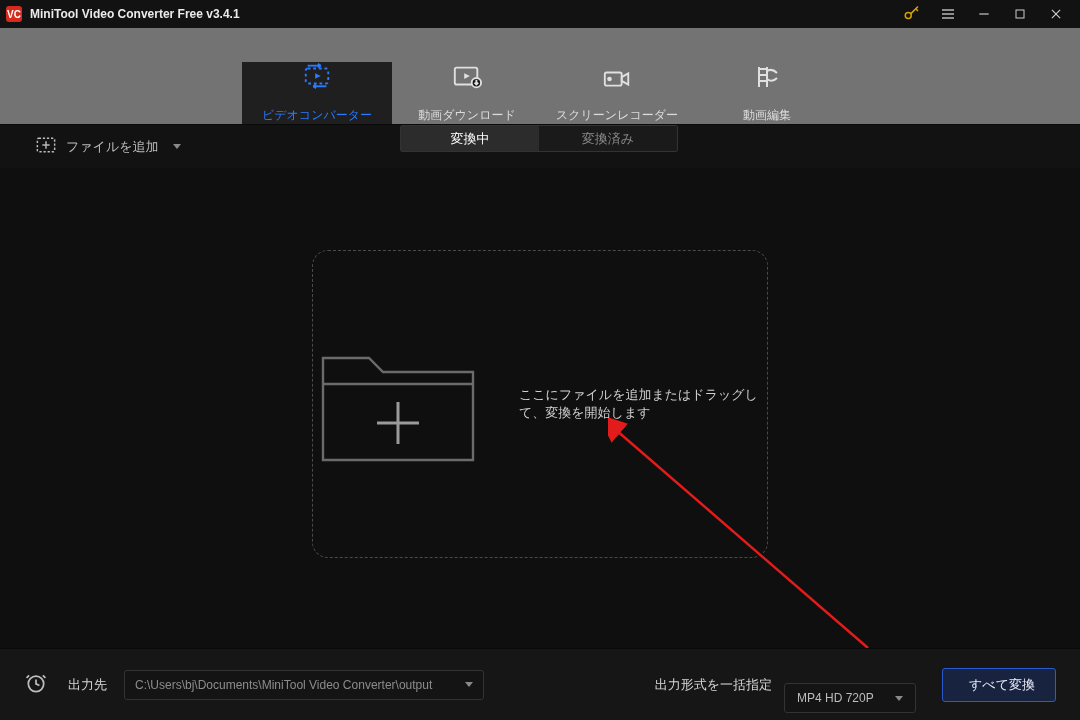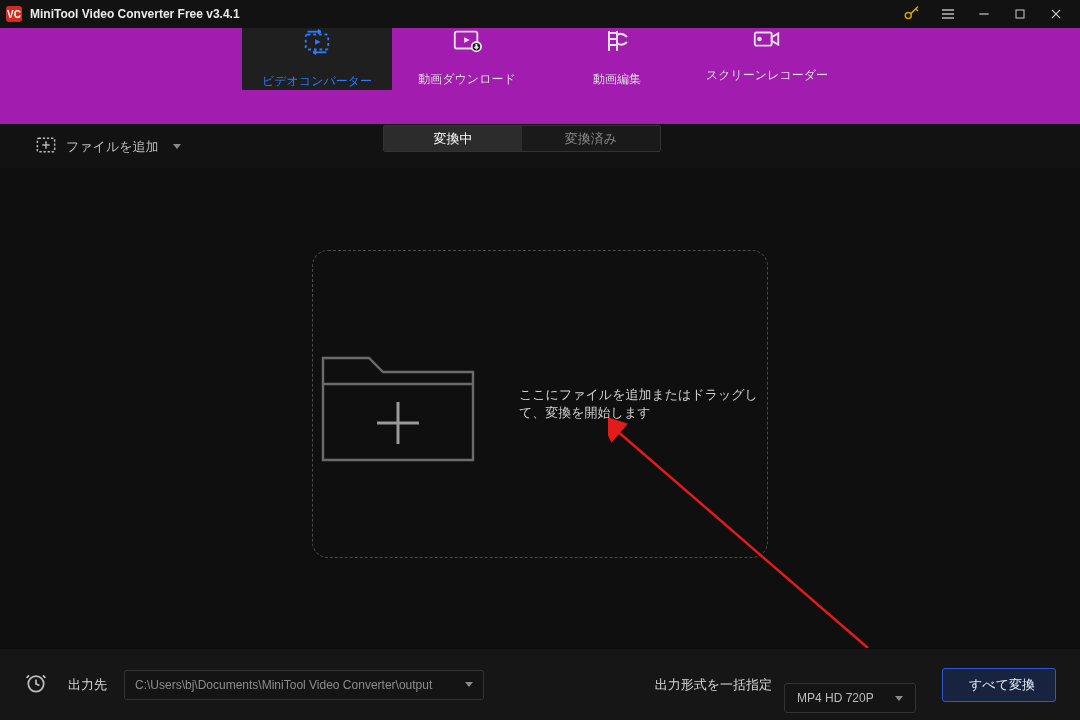--- a/index.html
+++ b/index.html
@@ -7,31 +7,31 @@
 
   
   .titlebar { height: 28px; background: #121212; display: flex; align-items: center; padding: 0 6px; }
   .logo { width: 16px; height: 16px; border-radius: 3px; background: #d52b1e; color: #fff; font-size: 10px; font-weight: bold; display: flex; align-items: center; justify-content: center; margin-right: 8px; }
   .title-text { font-size: 12px; font-weight: 600; color: #eaeaea; }
   .titlebar-spacer { flex: 1; }
   .win-btn { width: 36px; height: 28px; display: flex; align-items: center; justify-content: center; color: #ccc; }
   .key-icon { color: #d6a100; }
 
   
-  .tabs { height: 96px; background: #a21caf; display: flex; align-items: flex-start; padding-left: 242px; gap: 0; }
+  .tabs { height: 96px; background: #737373; display: flex; align-items: flex-end; padding-left: 242px; gap: 0; }
   .tab { width: 150px; display: flex; flex-direction: column; align-items: center; justify-content: center; gap: 14px; color: #dcdcdc; font-size: 12px; cursor: pointer; }
   .tab.active { background: #1f1f1f; color: #2a7bff; }
   .tab.active .tab-icon { color: #2a7bff; }
   .tab-icon { color: #e0e0e0; }
 
   
   .toolbar { height: 44px; background: #121212; display: flex; align-items: center; padding: 0 0 0 30px; border-top: 1px solid #0a0a0a; }
   .add-btn { display: flex; align-items: center; gap: 10px; color: #bcbcbc; font-size: 13px; cursor: pointer; padding: 4px 6px; }
   .add-btn .dd { margin-left: 4px; }
-  .seg { position: absolute; left: 383px; top: 125px; display: flex; height: 27px; border: 1px solid #333; border-radius: 2px; overflow: hidden; }
+  .seg { position: absolute; left: 400px; top: 125px; display: flex; height: 27px; border: 1px solid #333; border-radius: 2px; overflow: hidden; }
   .seg-btn { width: 138px; display: flex; align-items: center; justify-content: center; font-size: 13px; cursor: pointer; }
   .seg-btn.active { background: #2c2c2c; color: #fff; }
   .seg-btn.inactive { background: #1a1a1a; color: #8a8a8a; }
 
   
   .stage { position: relative; height: 480px; background: #0f0f0f; }
   .dropzone { position: absolute; left: 312px; top: 82px; width: 456px; height: 308px; border: 1px dashed #4a4a4a; border-radius: 16px; display: flex; flex-direction: row; align-items: center; justify-content: center; gap: 36px; cursor: pointer; }
   .drop-text { color: #d0d0d0; font-size: 13px; }
 
   
@@ -112,39 +112,39 @@
         <polygon points="13,9 19,12 13,15" fill="currentColor" stroke="none"></polygon>
         <circle cx="26" cy="19" r="5" fill="#171717"></circle>
         <path d="M26 16 v5"></path>
           <path d="M24 19 l2 2 2 -2"></path>
       </svg>
     </span>
     <span>動画ダウンロード</span>
   </div>
   <div class="tab">
     <span class="tab-icon">
+      <svg width="30" height="22" viewBox="0 0 32 22" fill="none" stroke="currentColor" stroke-width="2">
+        <rect x="3" y="4" width="18" height="14" rx="2"></rect>
+        <path d="M21 9 l7 -4 v12 l-7 -4 z"></path>
+        <circle cx="8" cy="11" r="2.5" fill="currentColor" stroke="none"></circle>
+      </svg>
+    </span>
+    <span>スクリーンレコーダー</span>
+  </div>
+  <div class="tab">
+    <span class="tab-icon">
       <svg width="26" height="26" viewBox="0 0 26 26" fill="none" stroke="currentColor" stroke-width="2">
         <path d="M5 3 v20"></path>
           <path d="M13 3 v20"></path>
         <path d="M5 5 h8 M5 11 h8 M5 17 h8"></path>
         <path d="M13 7 q5 -3 10 2"></path>
         <path d="M13 15 q5 4 10 -1"></path>
       </svg>
     </span>
     <span>動画編集</span>
-  </div>
-  <div class="tab">
-    <span class="tab-icon">
-      <svg width="30" height="22" viewBox="0 0 32 22" fill="none" stroke="currentColor" stroke-width="2">
-        <rect x="3" y="4" width="18" height="14" rx="2"></rect>
-        <path d="M21 9 l7 -4 v12 l-7 -4 z"></path>
-        <circle cx="8" cy="11" r="2.5" fill="currentColor" stroke="none"></circle>
-      </svg>
-    </span>
-    <span>スクリーンレコーダー</span>
   </div>
 </div>
 
 <div class="toolbar">
   <div class="add-btn">
     <span>
       <svg width="20" height="18" viewBox="0 0 22 18" fill="none" stroke="#bcbcbc" stroke-width="1.6">
         <rect x="1.5" y="1.5" width="19" height="15" rx="1.5" stroke-dasharray="2.5 2"></rect>
         <line x1="11" y1="5" x2="11" y2="13"></line>
           <line x1="7" y1="9" x2="15" y2="9"></line>

